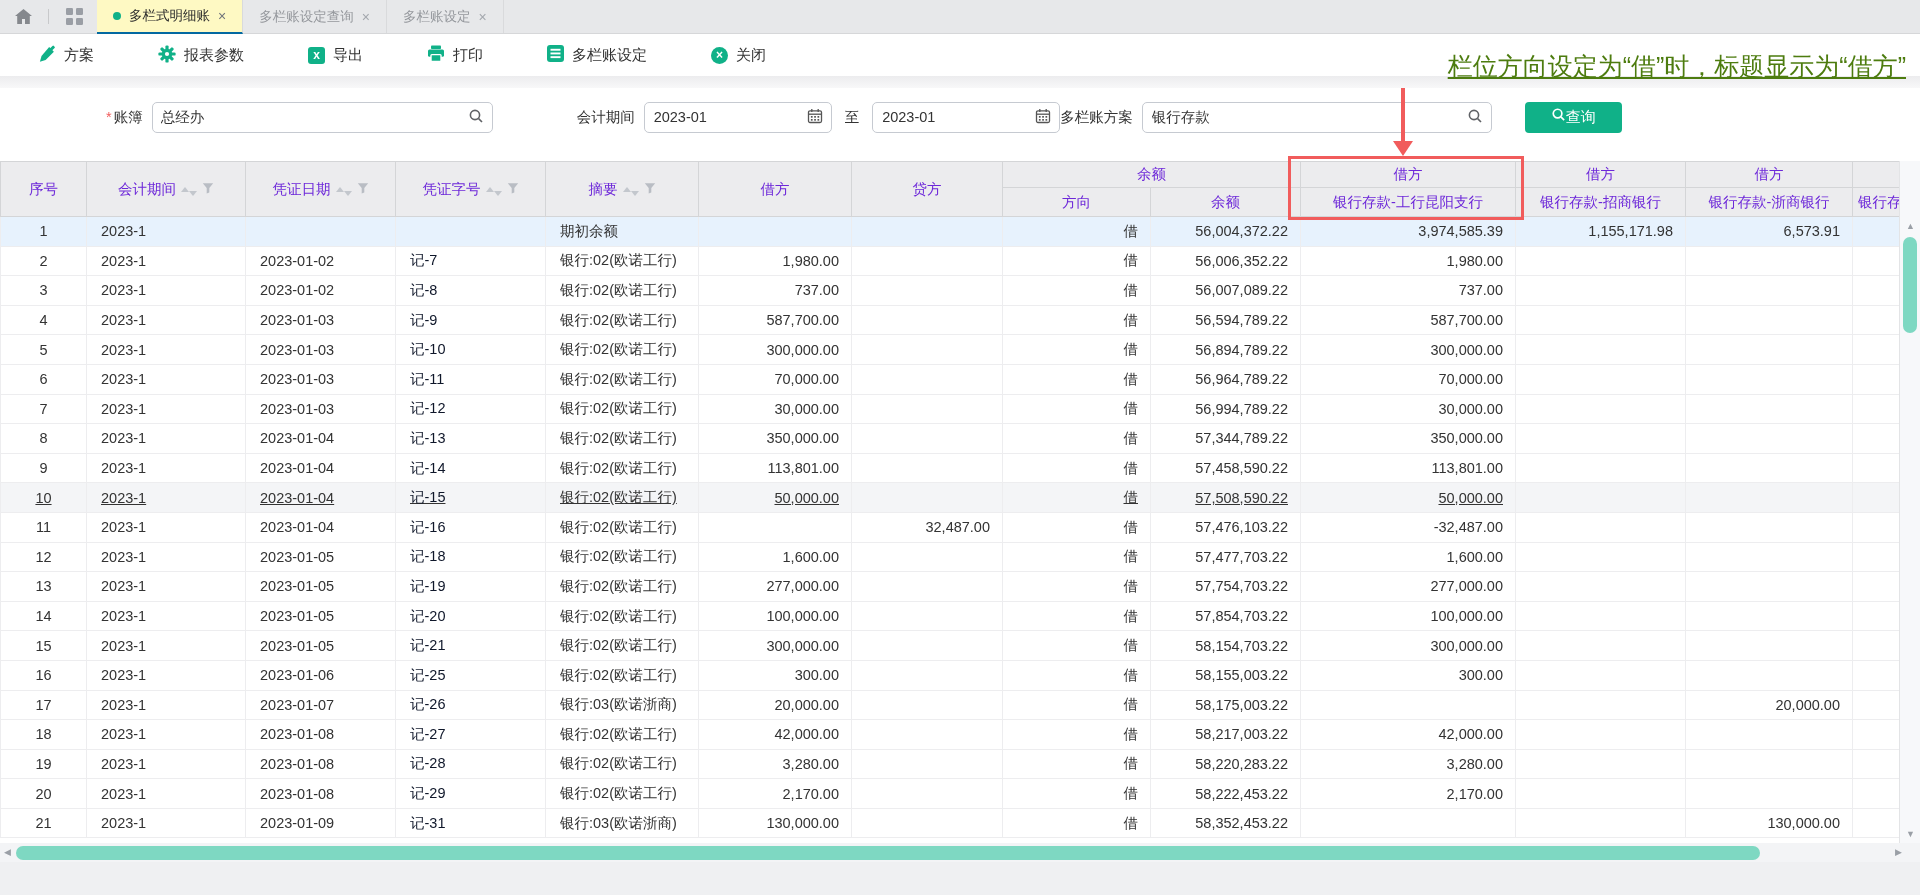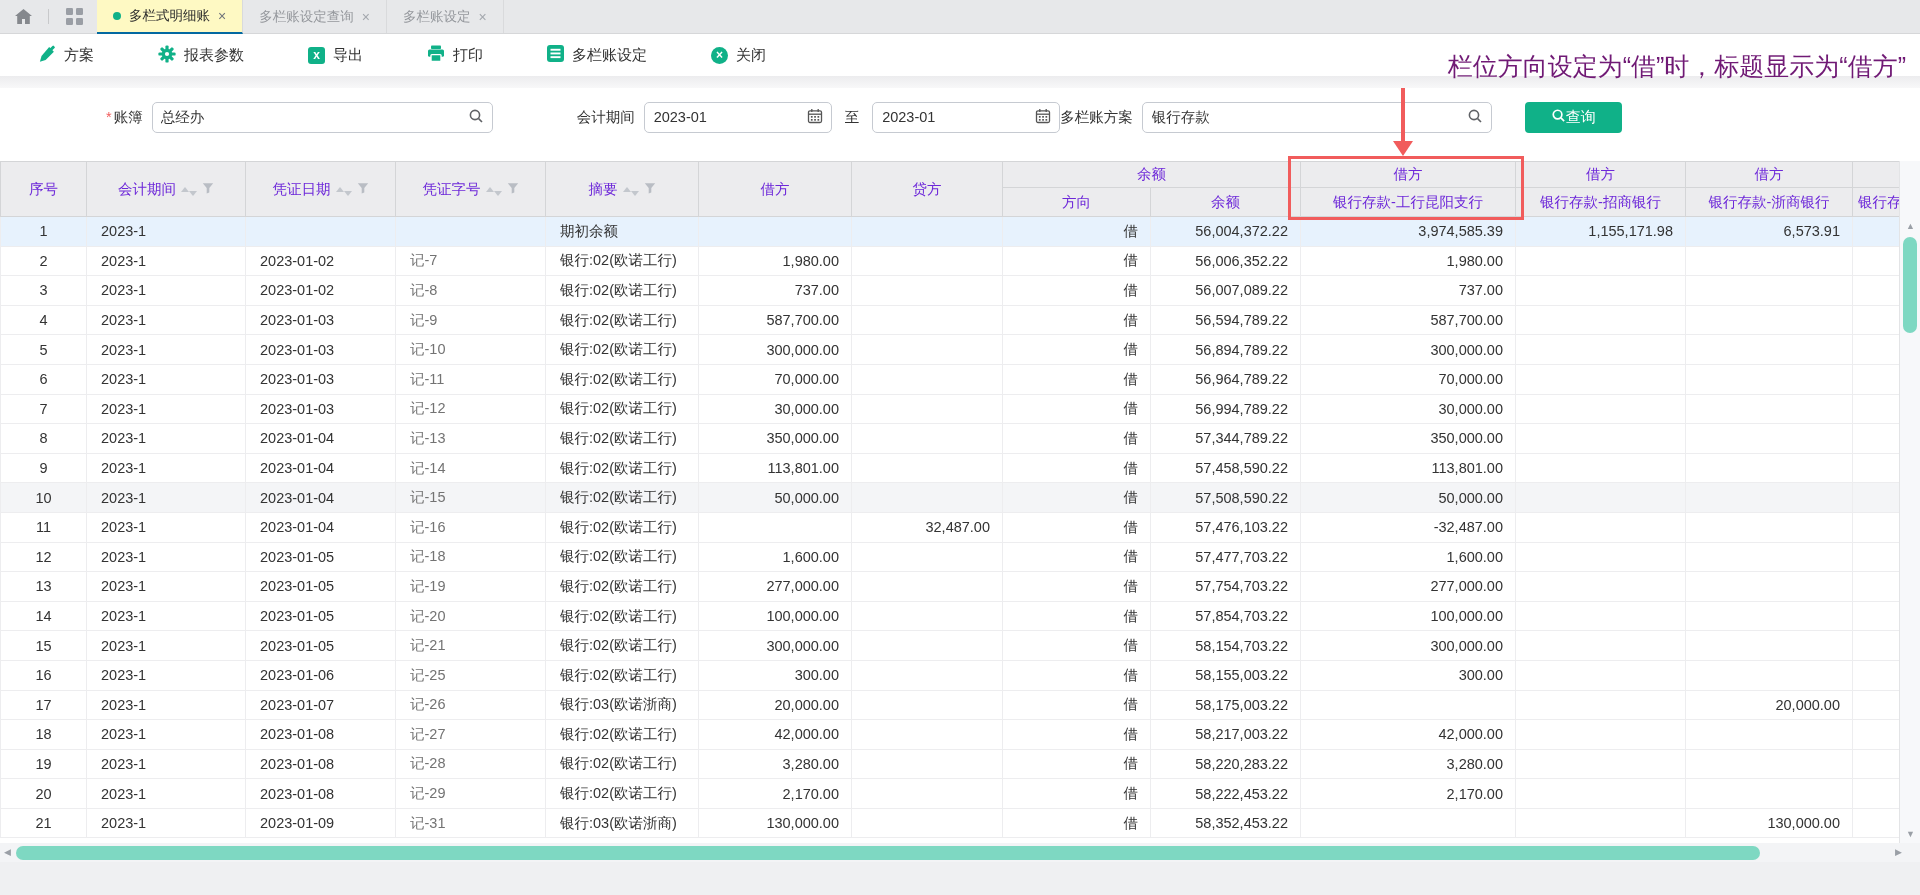--- a/index.html
+++ b/index.html
@@ -25,56 +25,56 @@
 
   
   .filterstrip{height:12px;background:linear-gradient(#ececee,#f8f8f9);}
   .filterbar{height:58px;background:#fff;display:flex;align-items:center;font-size:14.5px;color:#333;}
   .flabel{white-space:nowrap;}
   .req{color:#f15c5c;margin-right:2px;}
   .inp{height:31px;border:1px solid #c6cad1;border-radius:5px;background:#fff;display:flex;align-items:center;padding:0 8px 0 9px;gap:6px;}
   .inp input{border:none;outline:none;font-size:14.5px;color:#333;font-family:inherit;flex:1;min-width:0;background:transparent;}
   .ml1{margin-left:106px;}.ml2{margin-left:9px;}.ml3{margin-left:84px;}.ml4{margin-left:13px;}.ml5{}
   .w-ledger{width:341px;padding-left:8px;}.w-date{width:188px;}.w-scheme{width:350px;}
-  .qbtn{margin-left:33px;width:97px;height:31px;background:#10b188;border:none;border-radius:4px;color:#fff;font-size:15px;font-family:Liberation Serif, serif;display:flex;align-items:center;justify-content:center;cursor:pointer;}
+  .qbtn{margin-left:33px;width:97px;height:31px;background:#10b188;border:none;border-radius:4px;color:#fff;font-size:15px;font-family:Liberation Mono, monospace;display:flex;align-items:center;justify-content:center;cursor:pointer;}
 
   
   .grid{position:absolute;left:0;top:161px;width:1920px;height:701px;background:#fff;}
   table{border-collapse:collapse;table-layout:fixed;width:1899px;}
   thead th{background:#ececee;border:1px solid #d4d5d7;font-weight:400;font-size:14.5px;color:#6d28d9;padding:0 2px;overflow:hidden;white-space:nowrap;}
   thead tr:nth-child(1) th{height:26px;}
   thead tr:nth-child(2) th{height:29px;margin-top:20px;}
   th.clip{text-align:left;padding-left:5px;}
   .hf{display:flex;align-items:center;justify-content:center;gap:5px;}
   .tri{width:0;height:0;display:inline-block;border-left:4.5px solid transparent;border-right:4.5px solid transparent;}
   .tri.up{border-bottom:5.5px solid #c3c7cd;position:relative;top:-2px;}
   .tri.down{border-top:5.5px solid #c3c7cd;position:relative;top:2px;}
   tbody td{border:1px solid #ededef;border-top:none;font-size:14.5px;color:#333;height:29.6px;padding:0 12px;white-space:nowrap;overflow:hidden;background:#fff;}
   tbody td:nth-child(1){text-align:center;padding:0;}
   tbody td:nth-child(2),tbody td:nth-child(3),tbody td:nth-child(4),tbody td:nth-child(5){text-align:left;padding-left:14px;}
   tbody td:nth-child(n+6){text-align:right;}
   tbody tr.sel td{background:#e7f2fd;}
-  tbody tr.hl td{background:#f4f5f7;}
-  .vlink{color:#737373;text-decoration:none;cursor:pointer;}
+  tbody tr.hl td{background:#f4f5f7;text-decoration:underline;}
+  .vlink{color:#0f172a;text-decoration:none;cursor:pointer;}
 
   
   .vscroll{position:absolute;left:1899px;top:161px;width:21px;height:682px;background:#f7f8fa;border-left:1px solid #e3e4e6;}
   .varrow{position:absolute;left:0;width:21px;text-align:center;font-size:9px;color:#9a9fa6;cursor:pointer;}
   .varrow.up{top:60px;}
   .varrow.down{bottom:4px;}
   .vthumb{position:absolute;left:3px;top:76px;width:14px;height:96px;border-radius:7px;background:#7ed8c2;cursor:pointer;}
   .hscroll{position:absolute;left:0;top:843px;width:1920px;height:19px;background:#f3f4f6;}
   .harrow{position:absolute;top:4px;font-size:9px;color:#9a9fa6;cursor:pointer;}
   .harrow.left{left:4px;}
   .harrow.right{right:18px;}
   .hthumb{position:absolute;left:16px;top:2.5px;width:1744px;height:14px;border-radius:7px;background:#7ed8c2;cursor:pointer;}
   .bottomstrip{position:absolute;left:0;top:862px;width:1920px;height:33px;background:#eff0f2;}
 
   
-  .annotation{position:absolute;top:50px;right:14px;font-size:25px;font-weight:500;color:#701a75;white-space:nowrap;}
+  .annotation{position:absolute;top:50px;right:14px;font-size:25px;font-weight:500;color:#4d7c0f;white-space:nowrap;text-decoration:underline;}
   .red-rect{position:absolute;left:1288px;top:156px;width:236px;height:64px;border:3px solid #f15c5c;pointer-events:none;}
   .arrow-line{position:absolute;left:1401px;top:88px;width:4px;height:54px;background:#f15c5c;pointer-events:none;}
   .arrow-head{position:absolute;left:1393px;top:141px;width:0;height:0;border-left:10px solid transparent;border-right:10px solid transparent;border-top:15px solid #f15c5c;pointer-events:none;}
 </style>
 </head>
 <body>
 
 <div class="stage">
 
   <div class="tabbar">

